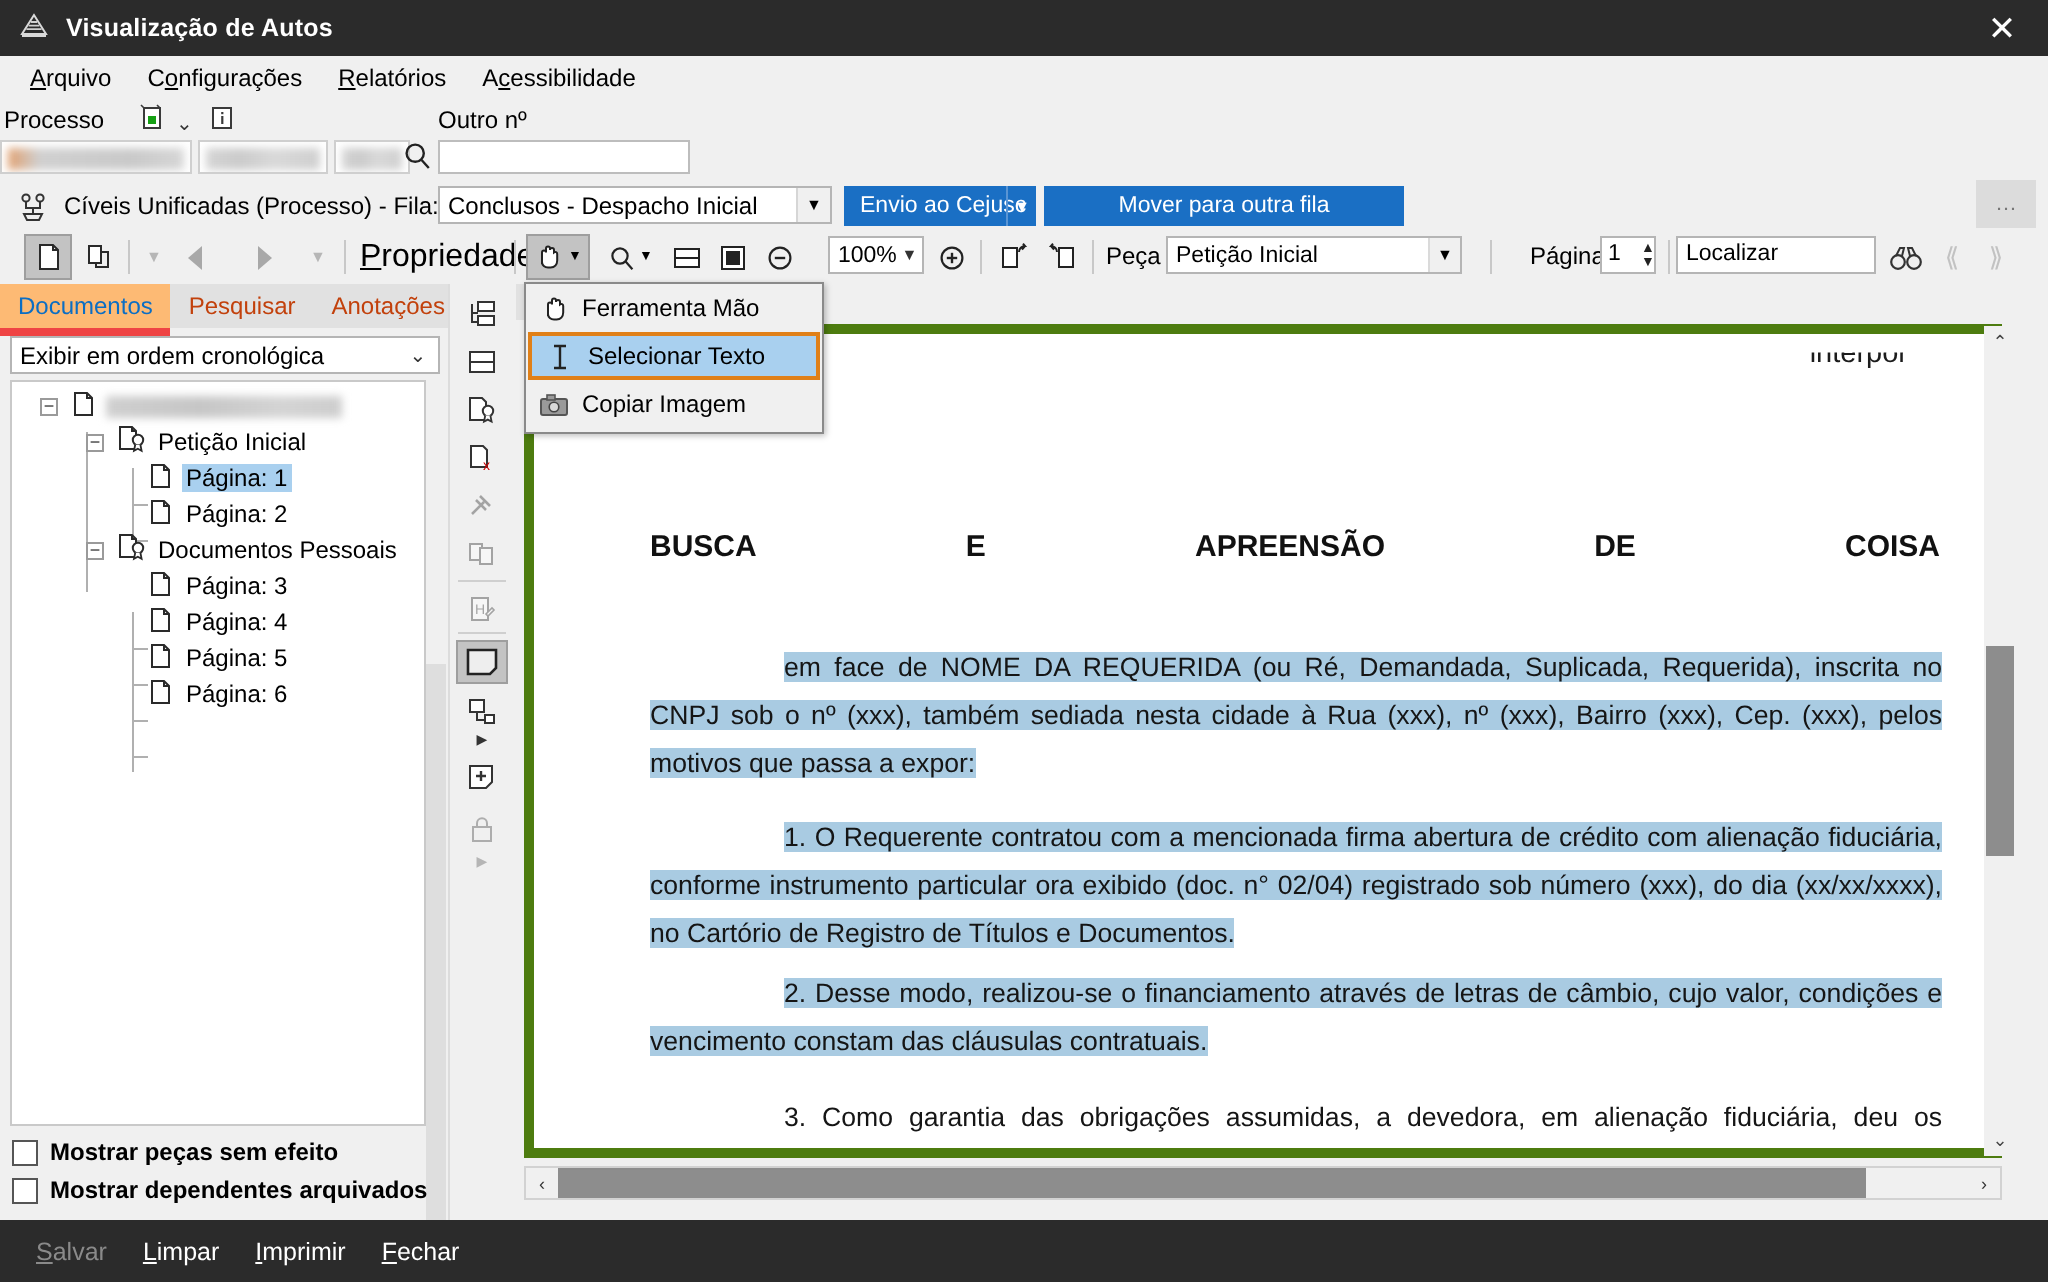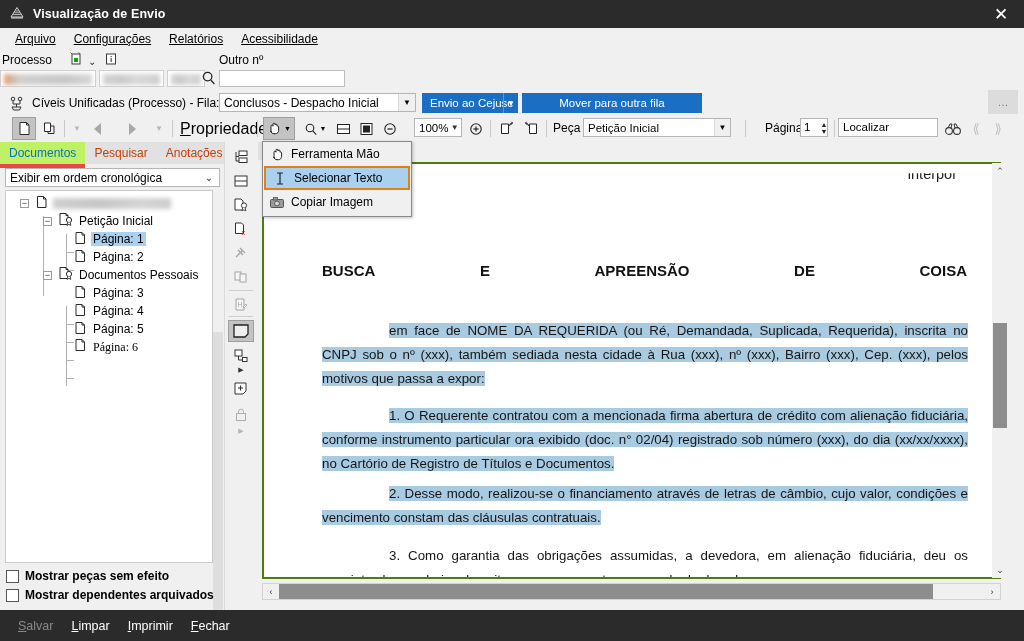--- a/index.html
+++ b/index.html
@@ -45,21 +45,21 @@
   .menubar {
     position: absolute; top: 28px; left: 0;
     width: 1024px; height: 22px;
     background: #f0f0f0;
     display: flex; align-items: center;
     padding-left: 6px;
     box-sizing: border-box;
   }
   .menubar .menu-item {
     padding: 2px 9px;
-    font-size: 12px; color: #000; text-decoration: underline;
+    font-size: 12px; color: #000;
   }
   .menubar .menu-item u { text-decoration: underline; }
 
   
   .process-row {
     position: absolute; top: 50px; left: 0;
     width: 1024px; height: 42px;
     background: #f0f0f0;
   }
   .lbl-processo {
@@ -185,21 +185,21 @@
     position: absolute; left: 0; top: 142px;
     width: 224px; height: 468px;
     background: #f0f0f0;
   }
   .tabs { position: absolute; top: 0; left: 0; height: 22px; display: flex; }
   .tab {
     height: 22px; padding: 0 9px;
     display: flex; align-items: center; font-size: 12px;
     background: #e1e1e1; color: #c2410c;
   }
-  .tab.active { background: #bef264; color: #0b6ec4; border-bottom: 4px solid #ef4444; text-align: right; }
+  .tab.active { background: #fdba74; color: #0b6ec4; border-bottom: 4px solid #ef4444; text-align: right; }
   .order-select {
     position: absolute; top: 26px; left: 5px; width: 215px; height: 19px;
     background: #ffffff; border: 1px solid #b5b5b5; box-sizing: border-box;
     display: flex; align-items: center;
   }
   .order-select .val { flex: 1; padding-left: 4px; font-size: 12px; }
   .order-select .arrow { width: 20px; text-align: center; font-size: 10px; color: #333; }
   .tree {
     position: absolute; top: 48px; left: 5px; width: 208px; height: 373px;
     background: #ffffff; border: 1px solid #c9c9c9; box-sizing: border-box;
@@ -247,21 +247,21 @@
     background: #f0f0f0;
   }
   .viewer-tab {
     position: absolute; left: 0; top: 0; height: 18px;
     background: #e1e1e1; color: #444; font-size: 12px;
     padding: 0 7px; display: flex; align-items: center;
   }
   .page-canvas {
     position: absolute; left: 4px; top: 20px;
     width: 739px; height: 417px;
-    background: #ffffff; border: 2px solid #4d7c0f; box-sizing: border-box;
+    background: #ffffff; border: 5px solid #4d7c0f; box-sizing: border-box;
     overflow: hidden;
   }
   .doc-top-word {
     position: absolute; right: 42px; top: 2px;
     font-size: 14.5px; color: #1c1c1c;
     font-family: "Liberation Sans", sans-serif;
     clip-path: inset(45% 0 0 0);
   }
   .doc-title {
     position: absolute; left: 58px; top: 98px; width: 645px;
@@ -348,21 +348,21 @@
 <div id="app">
 
   <div class="titlebar">
     <div class="app-icon">
       <svg width="16" height="16" viewBox="0 0 16 16">
         <path d="M8 1.5 L2 11 L14 11 Z" fill="none" stroke="#d9d9d9" stroke-width="1"></path>
         <path d="M4.2 8.6 H11.8 M5.3 6.8 H10.7 M6.4 5 H9.6" stroke="#cfcfcf" stroke-width="0.9"></path>
         <rect x="2" y="11.4" width="12" height="1.1" fill="#d9d9d9"></rect>
       </svg>
     </div>
-    <div class="title-text">Visualização de Envio</div>
+    <div class="title-text">Visualização de Autos</div>
     <div class="close-btn">✕</div>
   </div>
 
   <div class="menubar">
     <div class="menu-item"><u>A</u><span>rquivo</span></div>
     <div class="menu-item">C<u>o</u>nfigurações</div>
     <div class="menu-item"><u>R</u>elatórios</div>
     <div class="menu-item">A<u>c</u>essibilidade</div>
   </div>
 
@@ -653,21 +653,21 @@
       <div class="tnode" style="left:68px;top:129px;">
         <span>
           <svg width="13" height="14" viewBox="0 0 13 14">
               <path d="M2 1.5 h6 l2.5 2.5 v8.5 h-8.5 z" fill="#fff" stroke="#2a2a2a" stroke-width="1"></path>
               <path d="M8 1.5 v2.5 h2.5" fill="none" stroke="#2a2a2a" stroke-width="1"></path>
             </svg>
         </span>
         <span style="width:4px"></span>
         <span class="tlabel">Página: 5</span>
       </div>
-      <div class="tnode" style="left:68px;top:147px;font-family:Liberation Serif, serif;">
+      <div class="tnode" style="left:68px;top:147px;">
         <span>
           <svg width="13" height="14" viewBox="0 0 13 14">
               <path d="M2 1.5 h6 l2.5 2.5 v8.5 h-8.5 z" fill="#fff" stroke="#2a2a2a" stroke-width="1"></path>
               <path d="M8 1.5 v2.5 h2.5" fill="none" stroke="#2a2a2a" stroke-width="1"></path>
             </svg>
         </span>
         <span style="width:4px"></span>
         <span class="tlabel">Página: 6</span>
       </div>
     </div>

